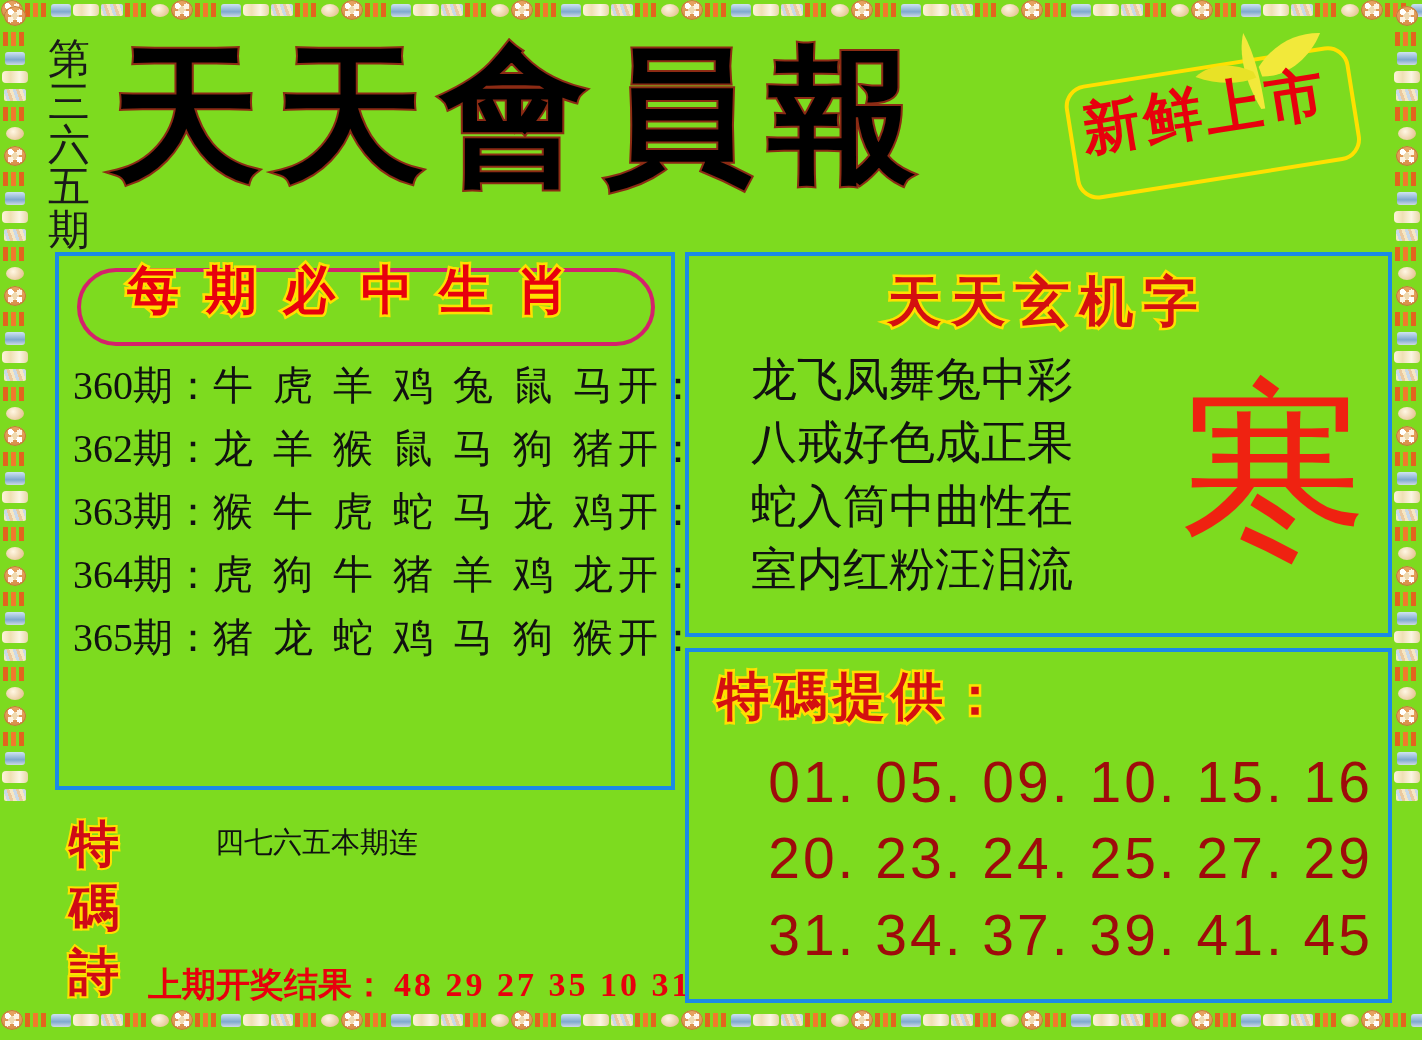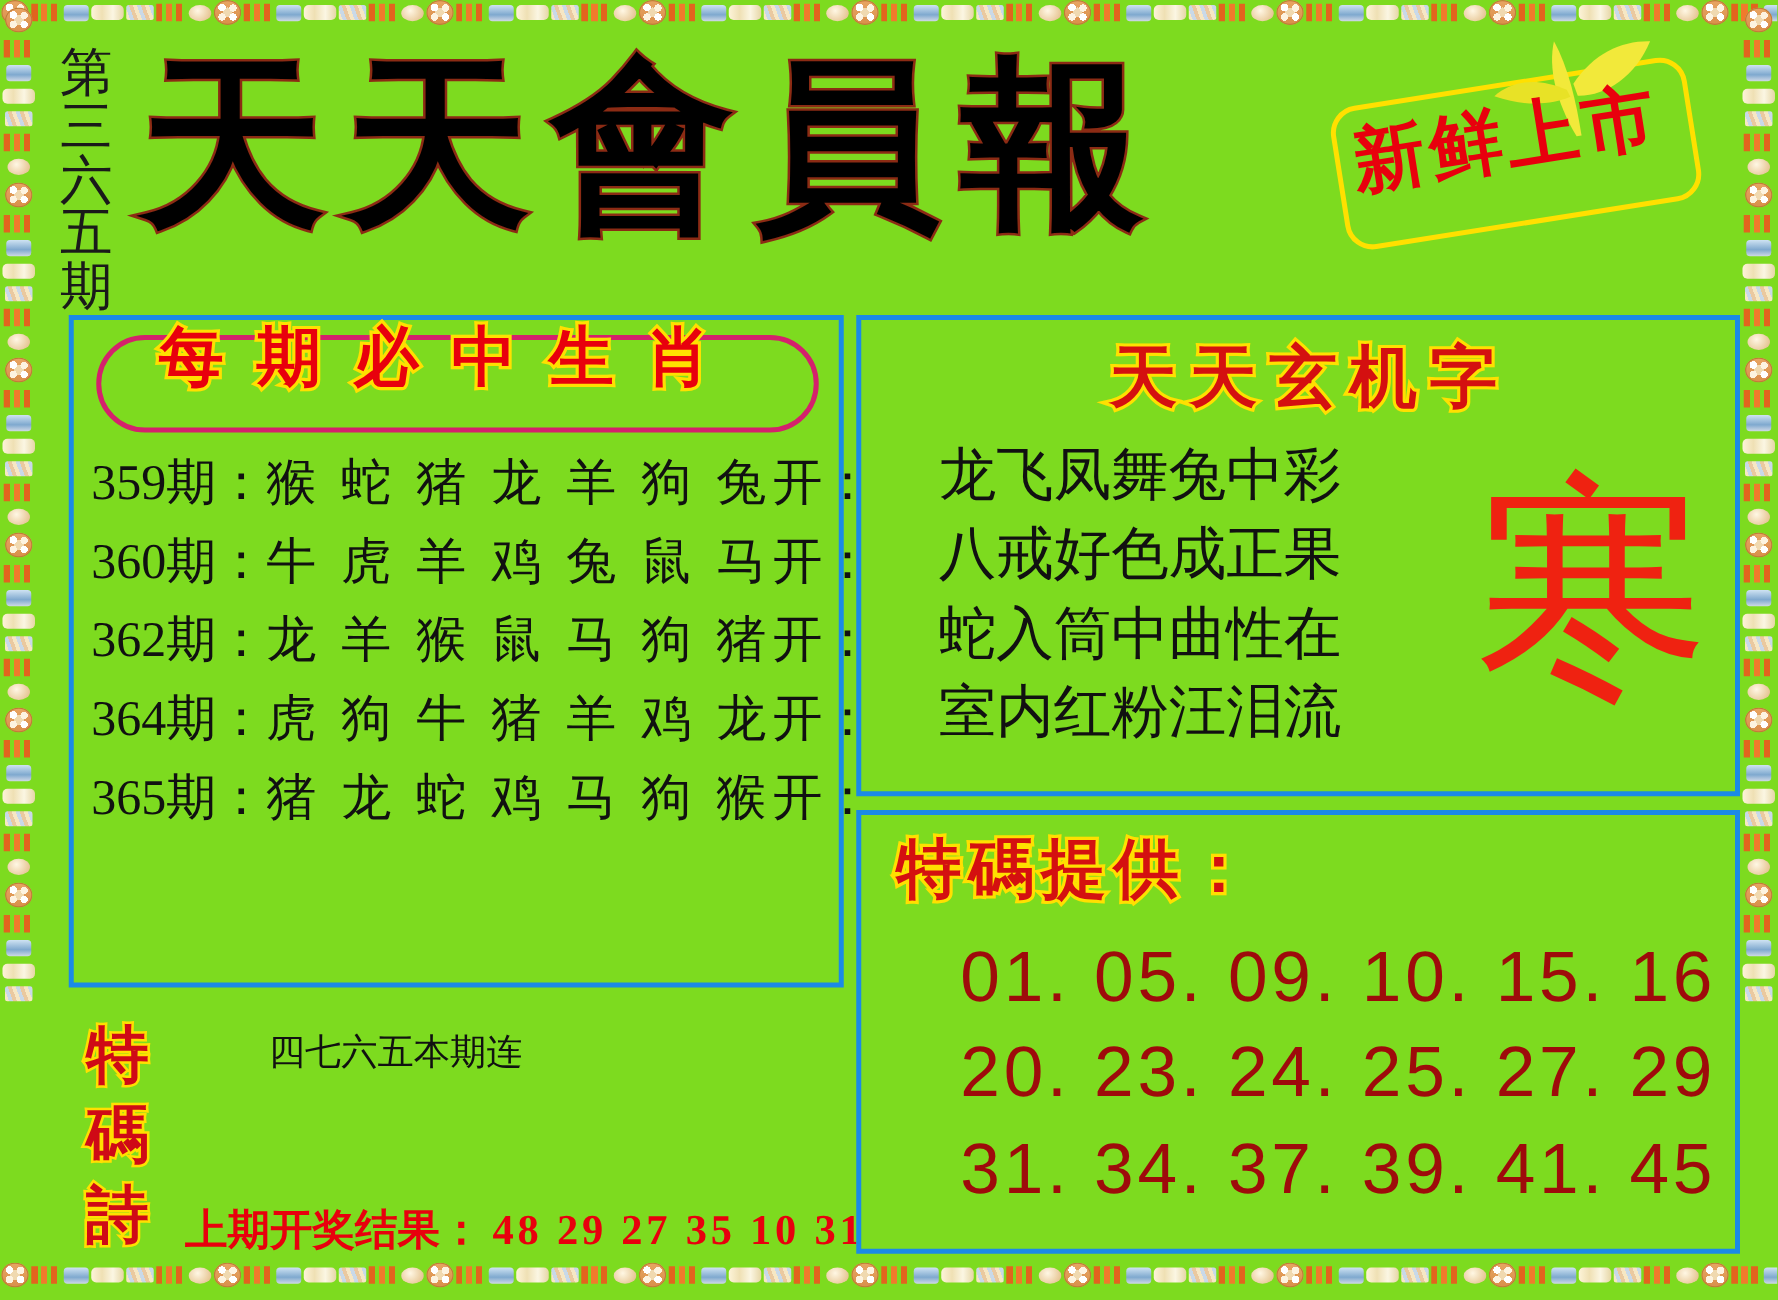--- a/index.html
+++ b/index.html
@@ -131,21 +131,21 @@
     border:4px solid #d4216c;border-radius:40px;
     box-sizing:border-box;
   }
   #zodiac-title{
     position:absolute;left:0;top:8px;width:578px;
     text-align:center;
     font-size:52px;line-height:1;font-weight:bold;
     color:#e8000d;
     letter-spacing:26px;
     text-indent:26px;
-    font-family:Liberation Mono, monospace;
+    font-family:Liberation Sans, sans-serif;
     -webkit-text-stroke:5px #ffe000;
     paint-order:stroke fill;
     white-space:nowrap;
   }
 
   #zodiac-rows{position:absolute;left:14px;top:98px;width:594px;}
   .zodiac-row{
     height:63px;line-height:63px;
     font-size:40px;
     color:#111;
@@ -356,27 +356,27 @@
       <div id="fresh-text">新鲜上市</div>
     </div>
   </div>
 
   <div class="panel" id="left-panel">
     <div id="zodiac-title-box"></div>
     <div id="zodiac-title">每期必中生肖</div>
 
     <div id="zodiac-rows">
       <div class="zodiac-row">
-        <span class="zr-issue">359期：</span><span class="zr-animals">猴 蛇 猪 龙 羊 狗 兔</span><span class="zr-open"> 开：</span>
-      </div>
-      <div class="zodiac-row">
         <span class="zr-issue">360期：</span><span class="zr-animals">牛 虎 羊 鸡 兔 鼠 马</span><span class="zr-open"> 开：</span>
       </div>
       <div class="zodiac-row">
         <span class="zr-issue">362期：</span><span class="zr-animals">龙 羊 猴 鼠 马 狗 猪</span><span class="zr-open"> 开：</span>
+      </div>
+      <div class="zodiac-row">
+        <span class="zr-issue">363期：</span><span class="zr-animals">猴 牛 虎 蛇 马 龙 鸡</span><span class="zr-open"> 开：</span>
       </div>
       <div class="zodiac-row">
         <span class="zr-issue">364期：</span><span class="zr-animals">虎 狗 牛 猪 羊 鸡 龙</span><span class="zr-open"> 开：</span>
       </div>
       <div class="zodiac-row">
         <span class="zr-issue">365期：</span><span class="zr-animals">猪 龙 蛇 鸡 马 狗 猴</span><span class="zr-open"> 开：</span>
       </div>
     </div>
   </div>
 

